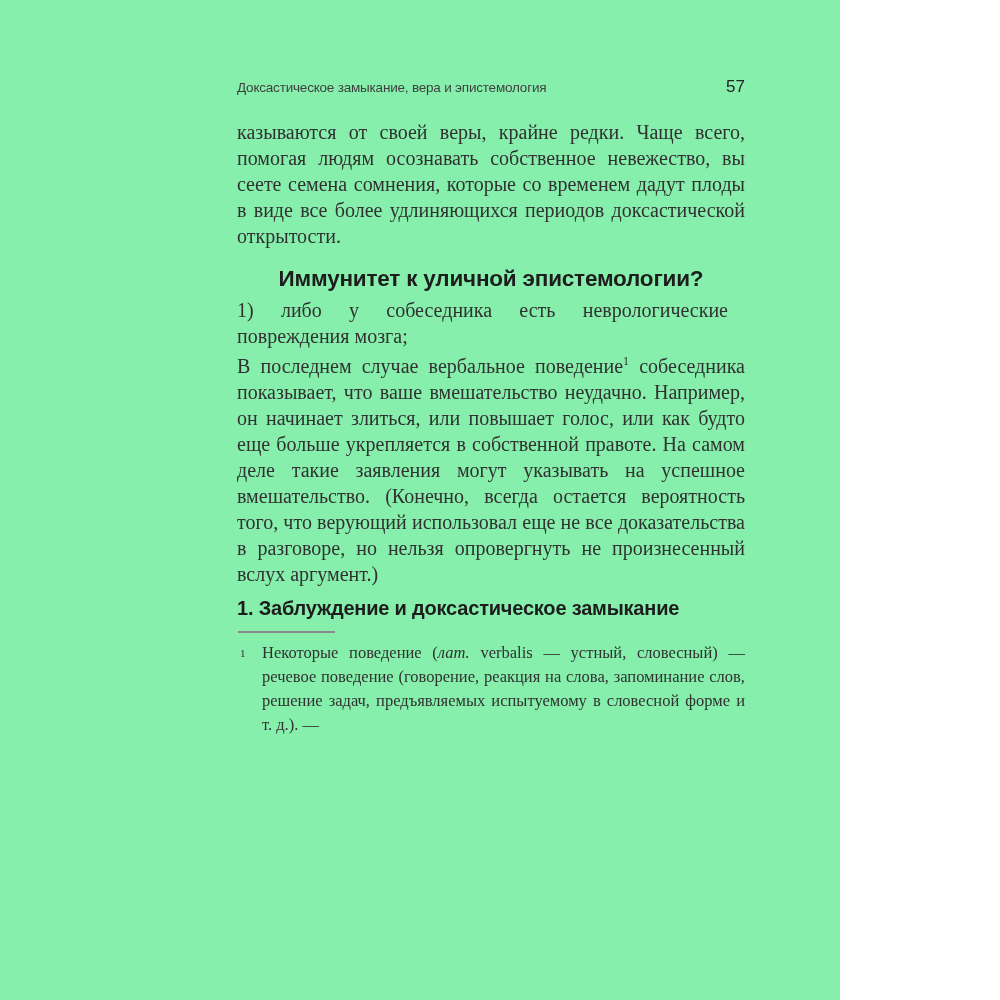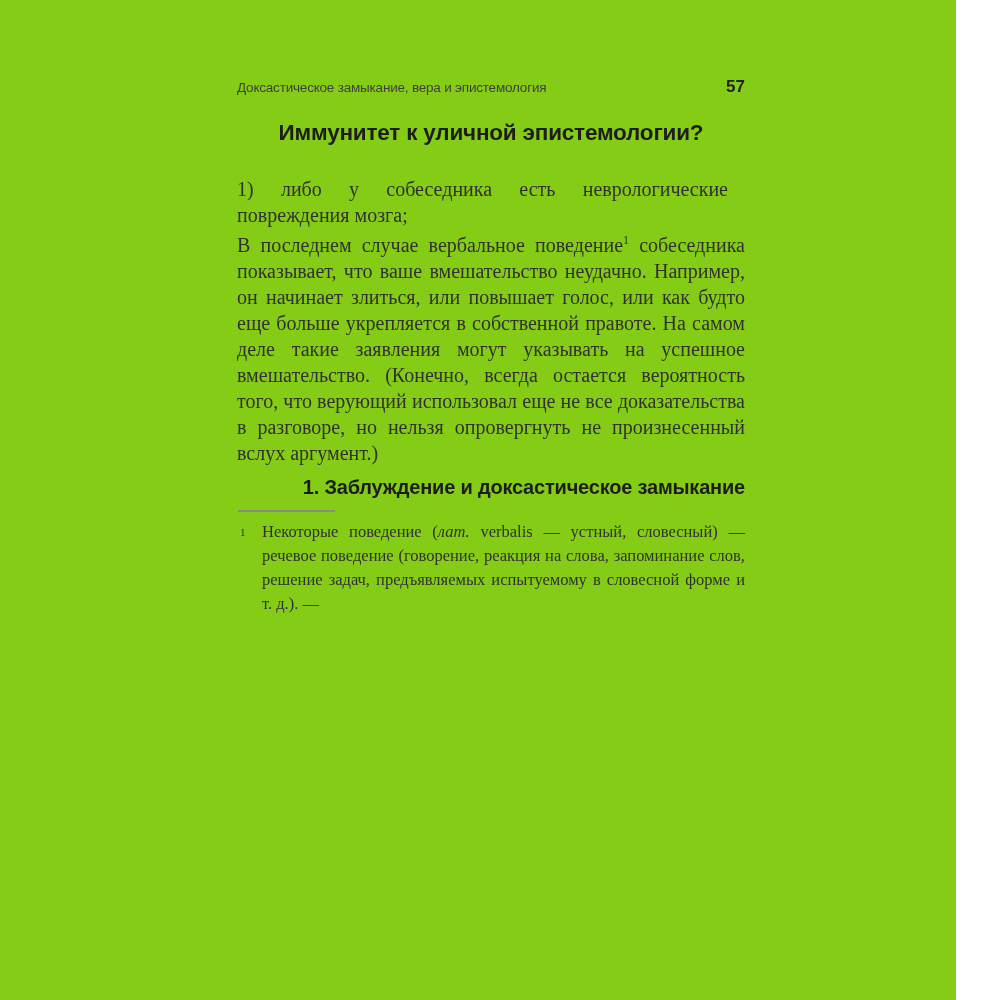--- a/index.html
+++ b/index.html
@@ -1,19 +1,19 @@
 <!DOCTYPE html>
 <html lang="ru"><head>
 <meta charset="utf-8">
 <style>
   html, body { margin: 0; padding: 0; }
   .page {
-    width: 956px;
+    width: 840px;
     height: 1000px;
-    background: #84cc16;
+    background: #86efac;
     font-family: "Liberation Serif", serif;
     overflow: hidden;
     position: relative;
   }
   .column {
     width: 508px;
     margin-left: 237px;
     padding-top: 78px;
   }
   .running-head-row {
@@ -24,49 +24,49 @@
     line-height: 18px;
     margin-bottom: 22px;
   }
   .running-head {
     font-size: 13.5px;
     color: #3f3f3f;
     letter-spacing: -0.2px;
   }
   .page-number {
     font-size: 17px;
-    font-weight: 700;
+    font-weight: 400;
     color: #222222;
   }
   .body-p {
     margin: 0 0 8px 0;
     font-size: 20px;
     line-height: 26px;
     text-align: justify;
     color: #313131;
     hyphens: manual;
     -webkit-hyphens: manual;
   }
   .list-item { margin: 4px 17px 4px 0; }
   .h-main {
     font-family: "Liberation Sans", sans-serif;
     font-size: 22.5px;
     font-weight: 700;
     color: #1d1d1d;
     text-align: center;
     line-height: 28px;
-    margin: 16px 0 29px 0;
+    margin: 16px 0 4px 0;
     letter-spacing: -0.2px;
   }
   .h-sub {
     font-family: "Liberation Sans", sans-serif;
     font-size: 20px;
     font-weight: 700;
     color: #1d1d1d;
-    text-align: right;
+    text-align: left;
     line-height: 26px;
     margin: 2px 0 10px 0;
     letter-spacing: -0.2px;
   }
   .fn-sup {
     font-size: 12px;
     line-height: 0;
     vertical-align: super;
   }
   .footnote-block { margin-top: 10px; }
@@ -96,20 +96,21 @@
 <body>
 
 <div class="page">
   <div class="column">
 
     <div class="running-head-row">
       <span class="running-head">Доксастическое замыкание, вера и эпистемология</span>
       <span class="page-number">57</span>
     </div>
 
+    <p class="body-p">казываются от своей веры, крайне редки. Чаще всего, помогая людям осознавать собственное невежество, вы сеете семена сомнения, которые со временем дадут плоды в виде все более удлиняющихся периодов доксастической открытости.</p>
 
     <h1 class="h-main">Иммунитет к уличной эпистемологии?</h1>
 
 
 
     <p class="body-p list-item">1) либо у собеседника есть неврологические повреждения мозга;</p>
 
     <p class="body-p"><span>В последнем случае вербальное поведение</span><sup class="fn-sup">1</sup><span> собеседника показы­вает, что ваше вмешательство неудачно. Например, он начинает злиться, или повышает голос, или как будто еще больше укре­пляется в собственной правоте. На самом деле такие заявления могут указывать на успешное вмешательство. (Конечно, всегда остается вероятность того, что верующий использовал еще не все доказательства в разговоре, но нельзя опровергнуть не про­изнесенный вслух аргумент.)</span></p>
 
     <h2 class="h-sub">1. Заблуждение и доксастическое замыкание</h2>

